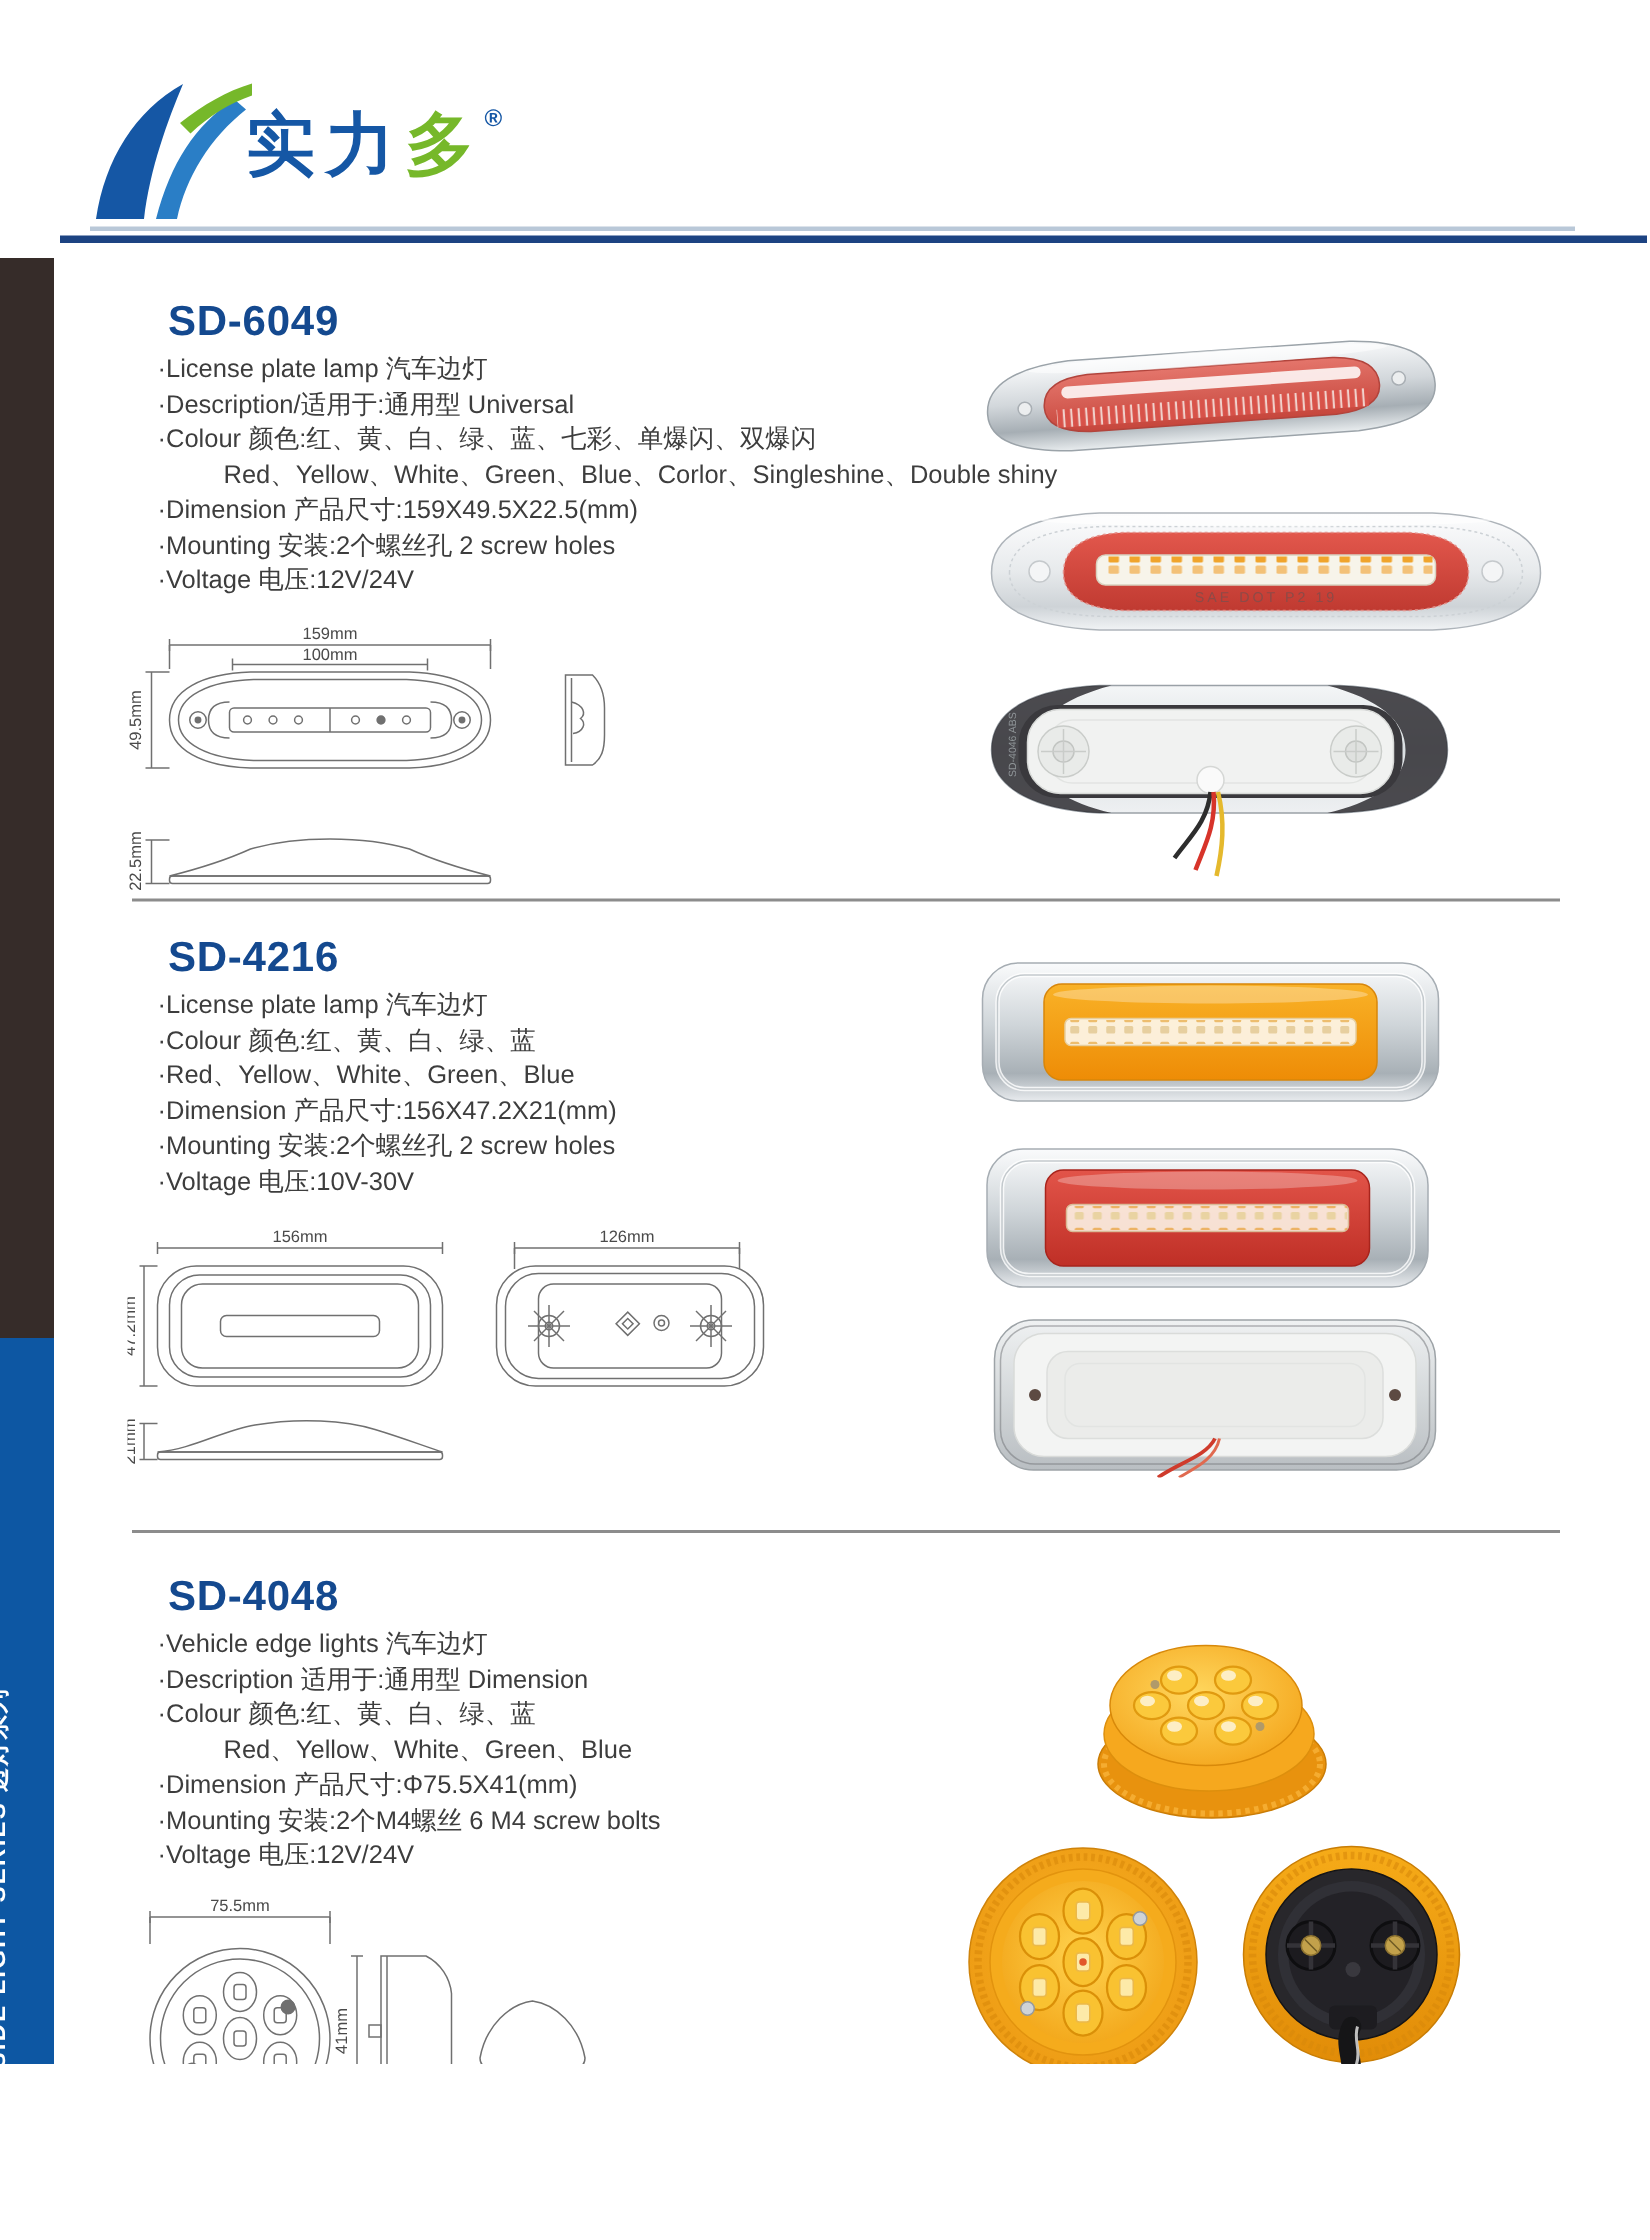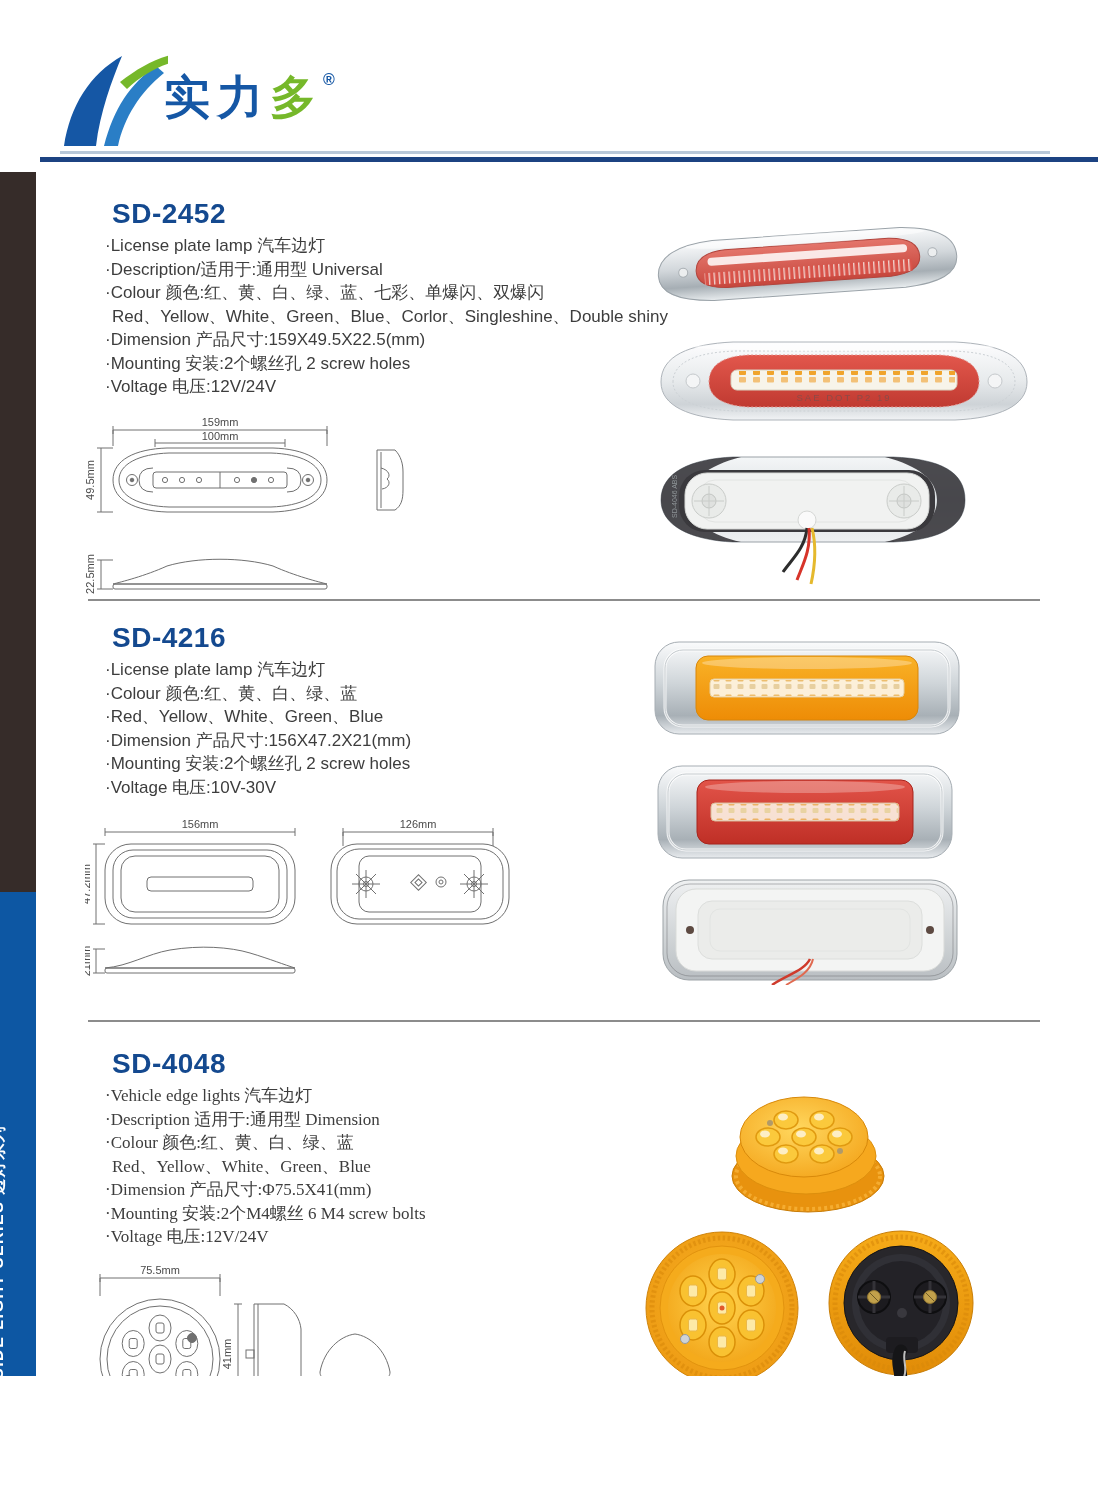--- a/index.html
+++ b/index.html
@@ -25,21 +25,21 @@
                 transform-origin:0 100%; color:#ffffff; font-weight:bold; font-size:16px;
                 letter-spacing:1.5px; white-space:nowrap; }
   .page-badge { position:absolute; left:62px; top:1417px; width:27px; height:26px;
                 background:#404040; color:#fff; font-size:15px; display:flex;
                 align-items:center; justify-content:center; }
 
   
   .model-title { position:absolute; font-size:28px; font-weight:bold; color:#14498f; letter-spacing:0.5px; }
   .specs { position:absolute; font-size:17px; color:#3d3d3d; line-height:23.5px; width:560px; }
   .spec { white-space:nowrap; }
-  .spec.cont { padding-left:7px; }
+  .spec.cont { padding-left:7px;margin-left:37px; }
   .sep { position:absolute; left:88px; width:952px; height:2px; background:#8c8c8c; }
 
   svg text { font-family:"Liberation Sans","DejaVu Sans",sans-serif; }
   .dim { font-size:11px; fill:#4a4a4a; }
 </style>
 </head>
 <body>
 
 <div class="page">
 
@@ -55,21 +55,21 @@
   </div>
   <div class="rule-light"></div>
   <div class="rule-dark"></div>
 
   <div class="sidebar-dark"></div>
   <div class="sidebar-blue">
     <div class="side-label">SIDE LIGHT SERIES  边灯系列</div>
   </div>
   <div class="page-badge">63</div>
 
-  <h2 class="model-title" style="left:112px; top:198px;">SD-2452</h2>
+  <h2 class="model-title" style="left:112px; top:198px;">SD-6049</h2>
   <div class="specs" style="left:105px; top:234px;">
     <div class="spec">·License plate lamp 汽车边灯</div>
     <div class="spec">·Description/适用于:通用型  Universal</div>
     <div class="spec">·Colour 颜色:红、黄、白、绿、蓝、七彩、单爆闪、双爆闪</div>
     <div class="spec cont">Red、Yellow、White、Green、Blue、Corlor、Singleshine、Double shiny</div>
     <div class="spec">·Dimension 产品尺寸:159X49.5X22.5(mm)</div>
     <div class="spec">·Mounting 安装:2个螺丝孔  2 screw holes</div>
     <div class="spec">·Voltage 电压:12V/24V</div>
   </div>
 
@@ -333,21 +333,21 @@
     <rect x="50" y="34" width="200" height="42" rx="10" fill="none" stroke="#e2e4e2"></rect>
     <circle cx="30" cy="55" r="4" fill="#5d4a42"></circle>
     <circle cx="270" cy="55" r="4" fill="#5d4a42"></circle>
     <path d="M150,84 C144,96 126,100 112,110" stroke="#cf3b2c" stroke-width="2.5" fill="none"></path>
     <path d="M153,84 C150,98 136,104 126,110" stroke="#e06a50" stroke-width="2" fill="none"></path>
   </svg>
 
   <div class="sep" style="top:1020px;"></div>
 
   <h2 class="model-title" style="left:112px; top:1048px;">SD-4048</h2>
-  <div class="specs" style="left:105px; top:1084px;font-family:Liberation Serif, serif;">
+  <div class="specs" style="left:105px; top:1084px;">
     <div class="spec">·Vehicle edge lights 汽车边灯</div>
     <div class="spec">·Description 适用于:通用型  Dimension</div>
     <div class="spec">·Colour 颜色:红、黄、白、绿、蓝</div>
     <div class="spec cont">Red、Yellow、White、Green、Blue</div>
     <div class="spec">·Dimension 产品尺寸:Φ75.5X41(mm)</div>
     <div class="spec">·Mounting 安装:2个M4螺丝  6 M4 screw bolts</div>
     <div class="spec">·Voltage 电压:12V/24V</div>
   </div>
 
   <svg class="abs" style="left:88px; top:1264px;" width="310" height="175" viewBox="0 0 310 175">

